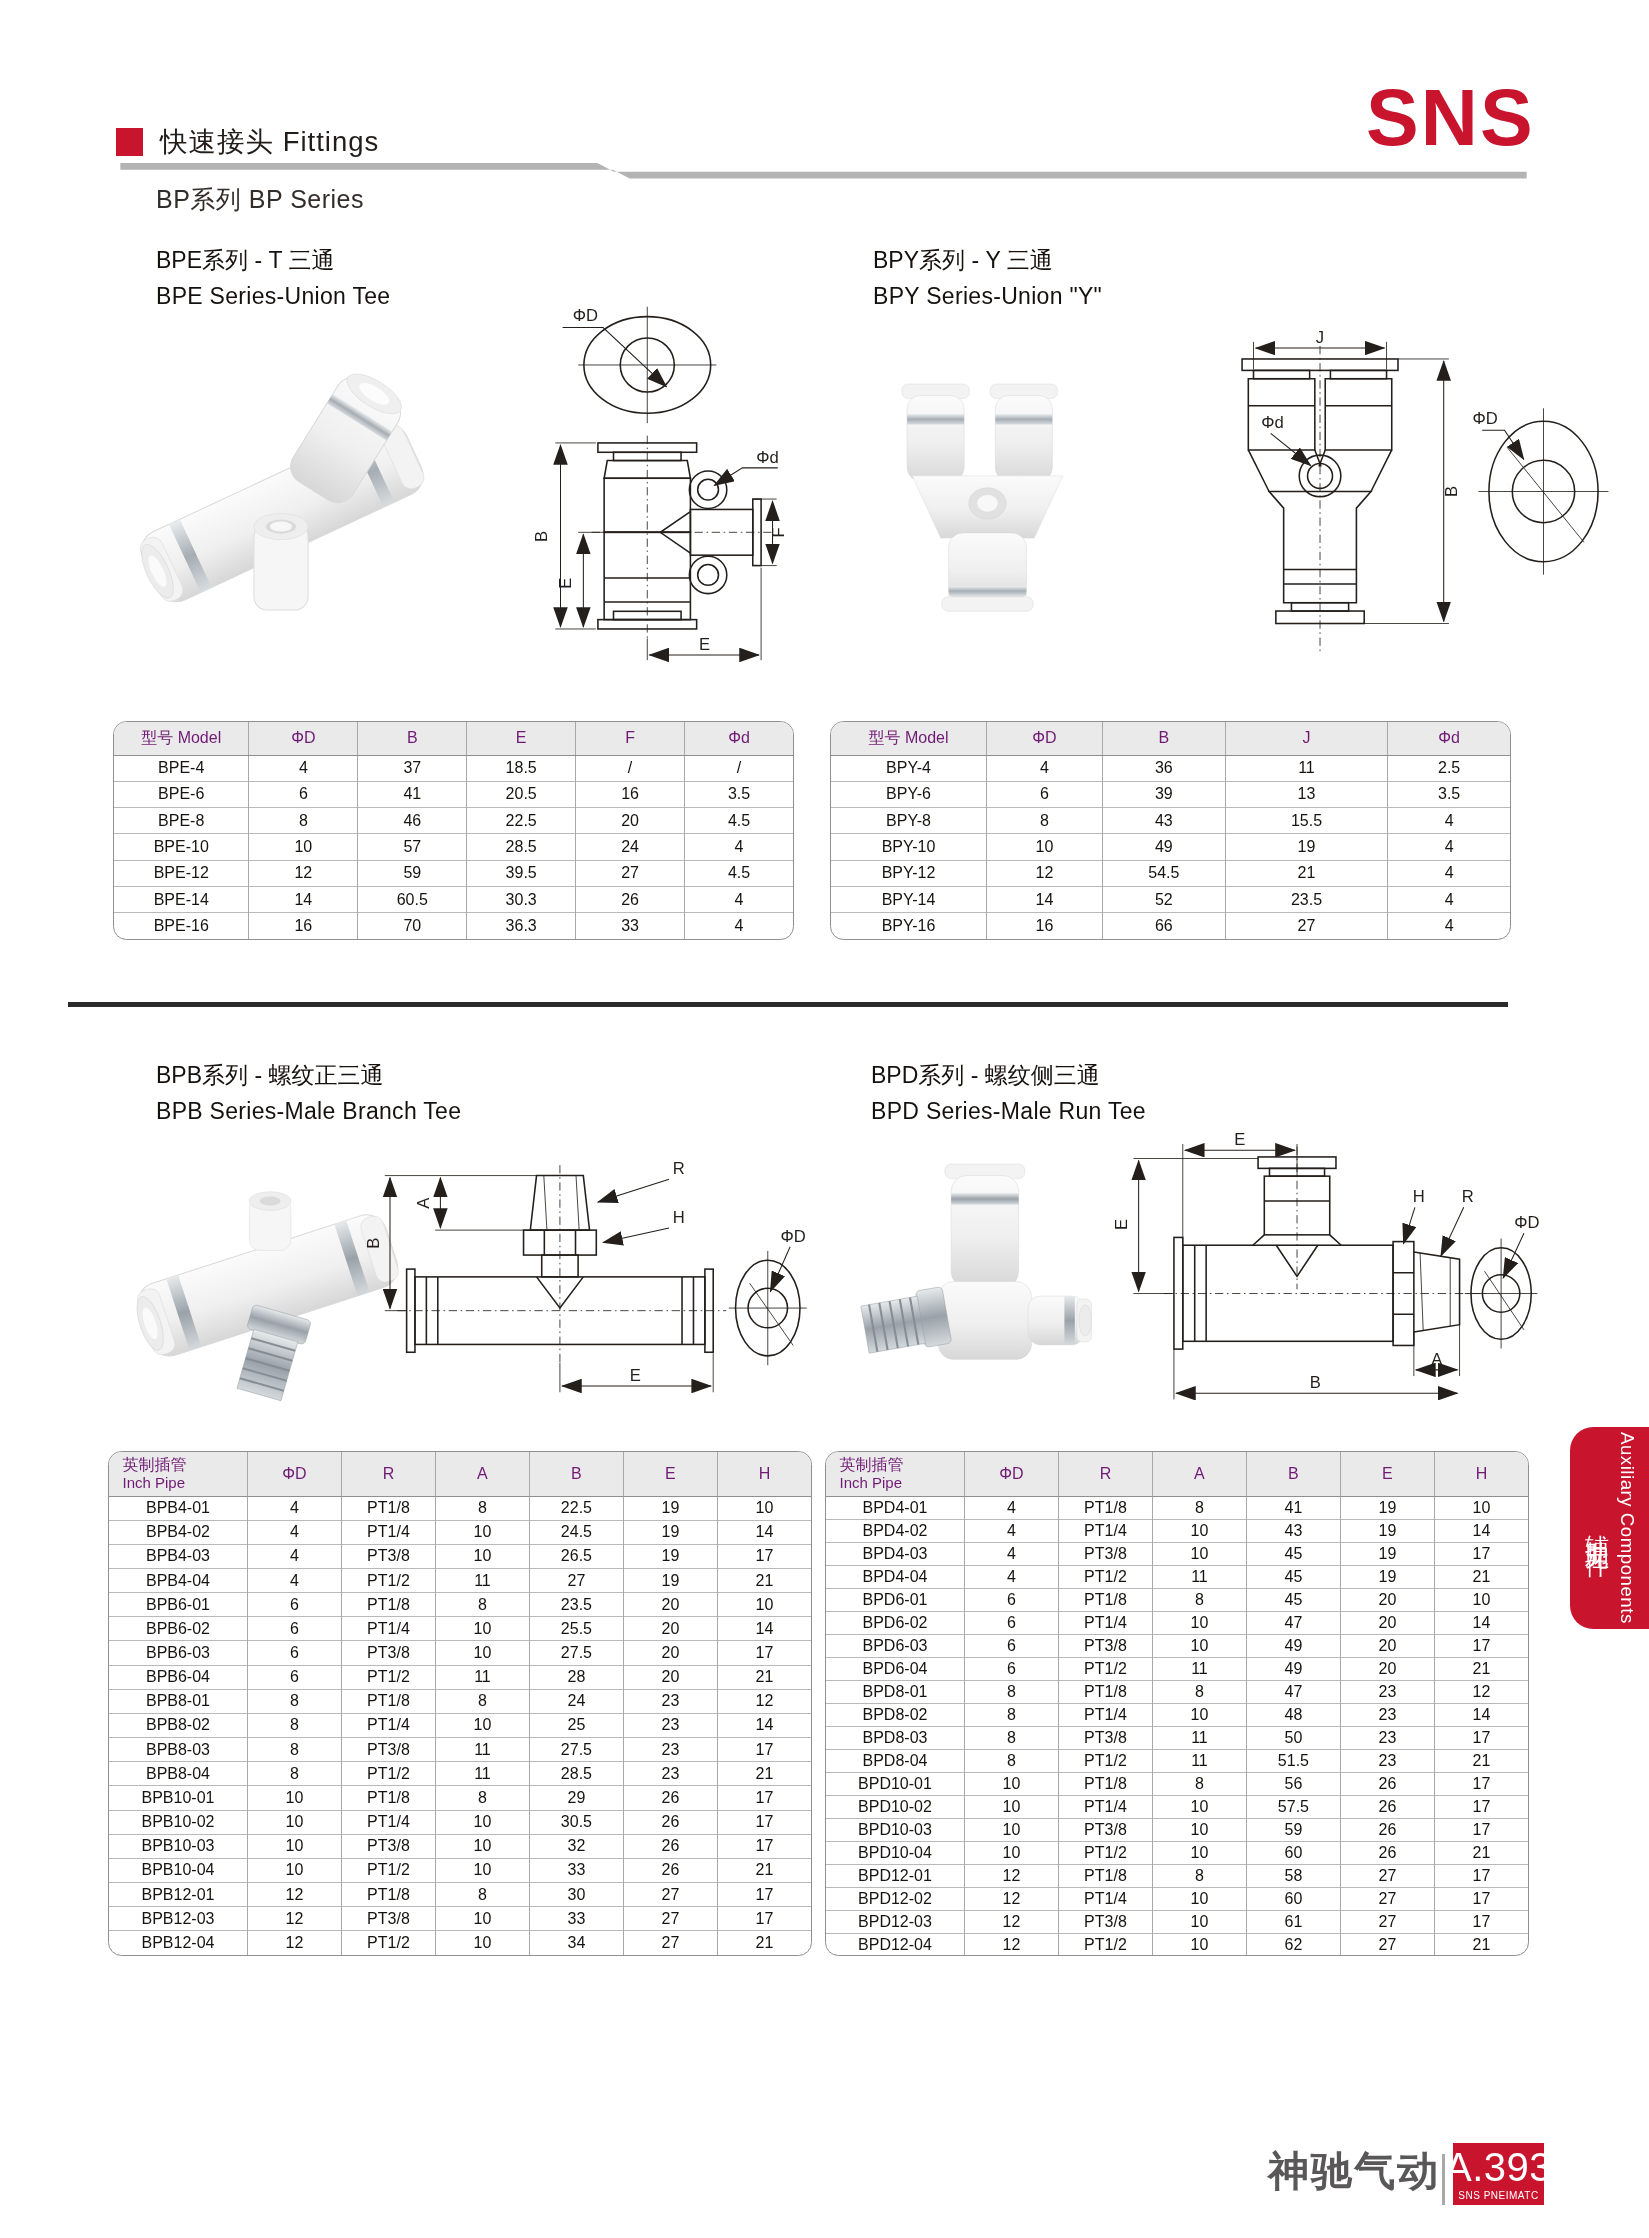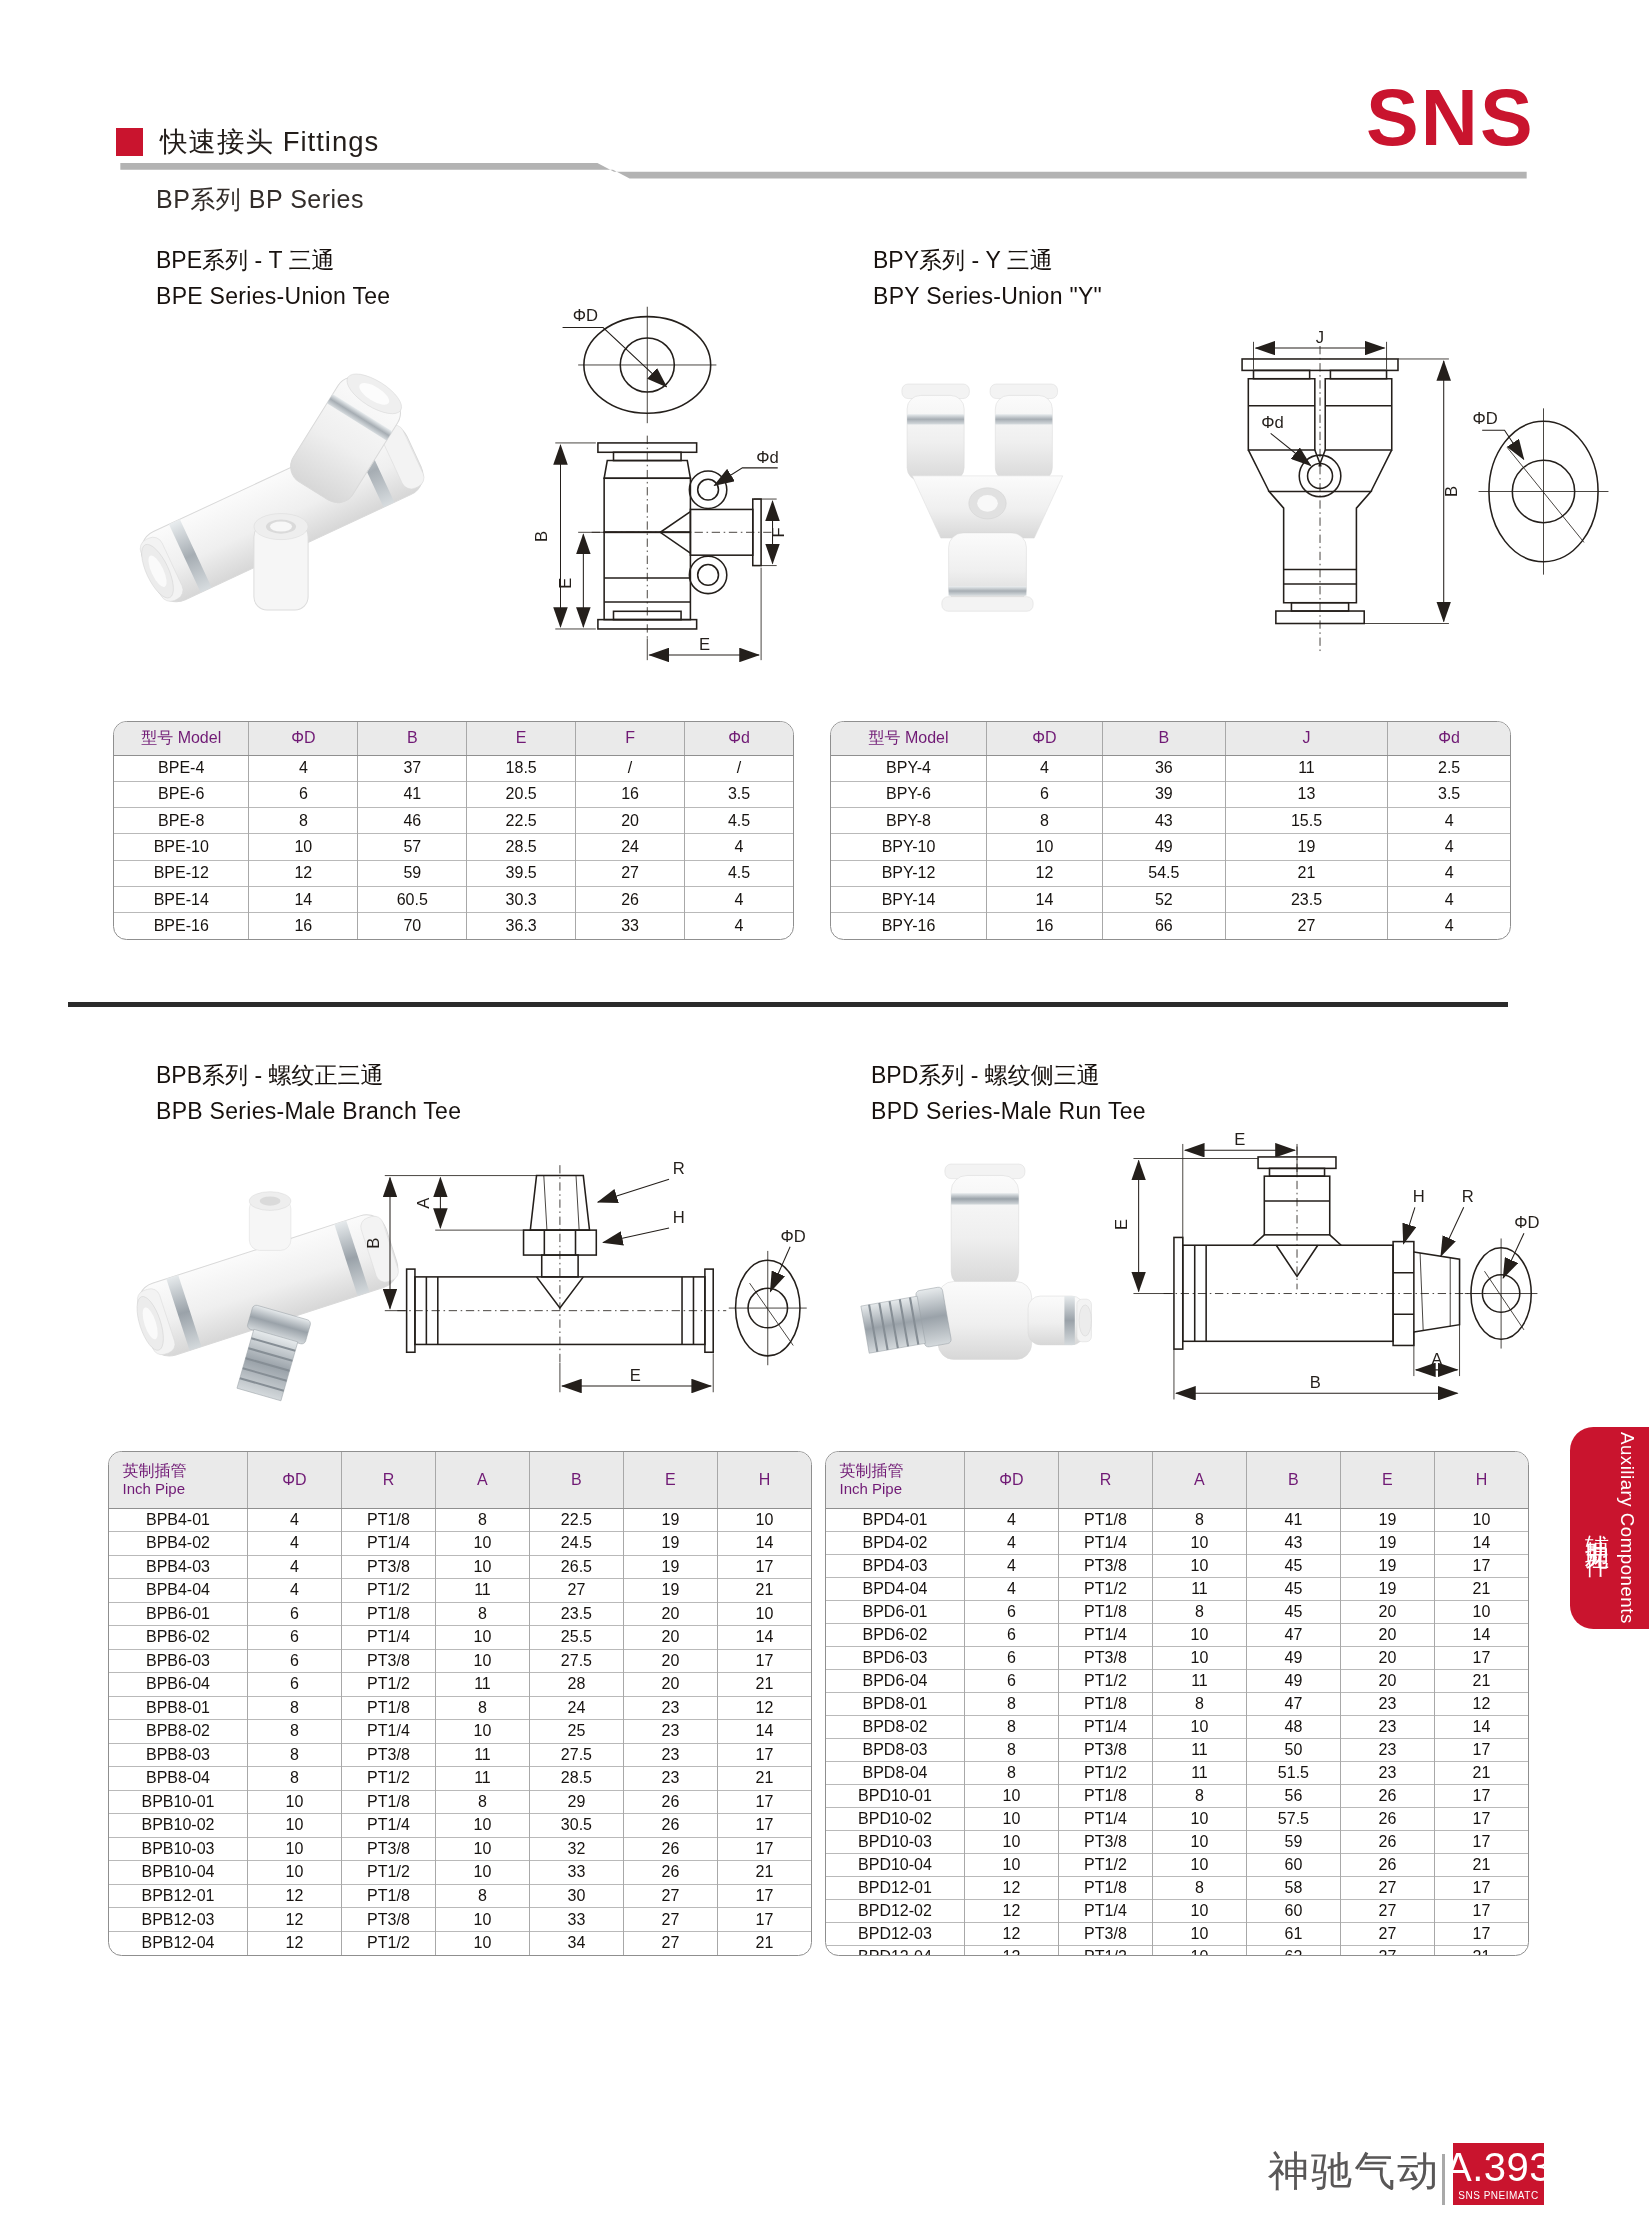--- a/index.html
+++ b/index.html
@@ -38,21 +38,21 @@
   .tw-bpb{left:108px;top:1451px;width:702px;height:503px;}
   .tw-bpd{left:825px;top:1451px;width:702px;height:503px;}
   table.dtable{width:100%;height:100%;border-collapse:collapse;table-layout:fixed;}
   .dtable th{background:#eaeaea;font-size:16px;font-weight:400;color:#701a75;
              border-bottom:1.6px solid #8f8f8f;border-right:1px solid #a8a8a8;line-height:1.15;}
   .dtable td{font-size:16px;color:#171310;text-align:center;border-right:1px solid #a8a8a8;line-height:1;}
   .dtable th:last-child,.dtable td:last-child{border-right:none;}
   .dtable tbody tr + tr td{border-top:1px solid #b9b9b9;}
   .t-bpe thead tr,.t-bpy thead tr{height:33px;}
   .t-bpe tbody tr,.t-bpy tbody tr{height:26px;}
-  .t-bpb thead tr,.t-bpd thead tr{height:56px;border-radius:14px;}
+  .t-bpb thead tr,.t-bpd thead tr{height:44px;border-radius:14px;}
   .t-bpb tbody tr,.t-bpd tbody tr{height:23px;margin-top:12px;}
   .t-bpe th:nth-child(1){width:20%;} .t-bpe th:nth-child(n+2){width:16%;}
   .t-bpy th:nth-child(1){width:23%;} .t-bpy th:nth-child(2){width:17%;}
   .t-bpy th:nth-child(3){width:18%;} .t-bpy th:nth-child(4){width:24%;} .t-bpy th:nth-child(5){width:18%;}
   .t-bpb th:nth-child(1),.t-bpd th:nth-child(1){width:18.5%;text-align:left;padding-left:13.5px;}
   .t-bpb th:nth-child(n+2),.t-bpd th:nth-child(n+2){width:13.58%;}
   .hdr2 div:nth-child(2){font-size:15px;}
 
   
   .ph,.dr{position:absolute;}
@@ -67,21 +67,21 @@
   .dr .dim{stroke:var(--ink);stroke-width:2;fill:none;}
 
   
   .side-tab{position:absolute;left:1570px;top:1427px;width:79px;height:202px;background:var(--accent);
             border-radius:23.4px 0 0 23.4px;display:flex;flex-direction:row;align-items:center;justify-content:center;gap:3.1px;}
   .side-tab .cn{writing-mode:vertical-rl;color:#fff;font-size:24px;letter-spacing:6.2px;font-weight:500;}
   .side-tab .en{writing-mode:vertical-rl;color:#fff;font-size:18.7px;letter-spacing:0.5px;}
 
   
   .f-brand{position:absolute;left:1268px;top:2151px;width:166px;text-align:right;
-           font-size:41px;font-weight:400;color:var(--brand-gray);letter-spacing:2.1px;line-height:1;white-space:nowrap;}
+           font-size:41px;font-weight:700;color:var(--brand-gray);letter-spacing:2.1px;line-height:1;white-space:nowrap;}
   .f-divider{position:absolute;left:1442px;top:2154px;width:3.1px;height:51px;background:#a9a9a9;}
   .f-box{position:absolute;left:1453px;top:2143px;width:91px;height:62px;background:var(--accent);
          color:#fff;display:flex;flex-direction:column;align-items:center;justify-content:center;line-height:1;}
   .f-box .code{font-size:40px;font-weight:500;letter-spacing:0.5px;}
   .f-box .sub{font-size:10px;margin-top:4.2px;letter-spacing:0.5px;}
 </style>
 </head>
 <body>
 
 <div class="page">

